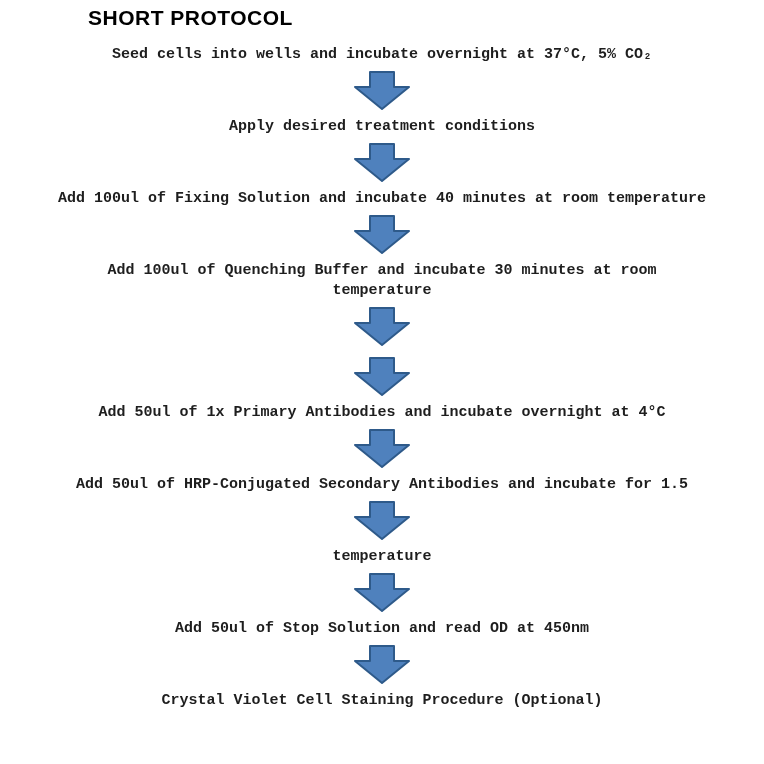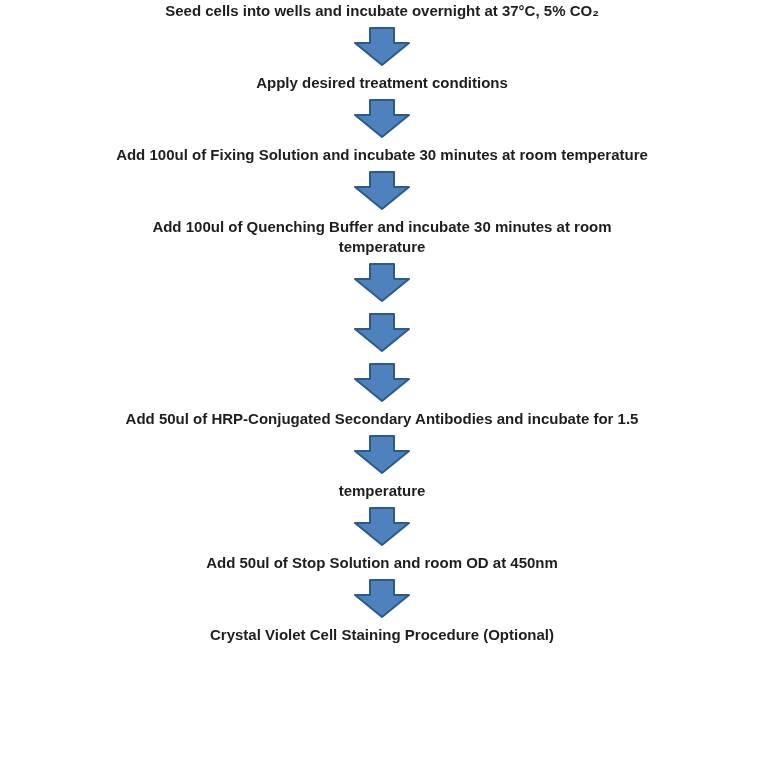--- a/index.html
+++ b/index.html
@@ -32,76 +32,81 @@
   .step {
     text-align: center;
     font-size: 15px;
     font-weight: bold;
     color: #1e1e1e;
     line-height: 20px;
     margin: 1px 0;
   }
   .step .line {
     white-space: nowrap;
+    font-family: Liberation Mono, monospace;
   }
   .arrow {
     display: block;
     margin: 5px auto;
   }
 </style>
 </head>
 <body>
 
 <div class="page">
+  <div class="title">SHORT PROTOCOL</div>
   <div class="flow">
       <div class="step">
         <div class="line">Seed cells into wells and incubate overnight at 37°C, 5% CO₂</div>
       </div>
       <svg class="arrow" width="58" height="40" viewBox="0 0 58 40">
         <polygon points="17,1 41,1 41,16 56,16 29,38 2,16 17,16" fill="#4f81bd" stroke="#2e5a8a" stroke-width="2" stroke-linejoin="round"></polygon>
       </svg>
       <div class="step">
         <div class="line">Apply desired treatment conditions</div>
       </div>
       <svg class="arrow" width="58" height="40" viewBox="0 0 58 40">
         <polygon points="17,1 41,1 41,16 56,16 29,38 2,16 17,16" fill="#4f81bd" stroke="#2e5a8a" stroke-width="2" stroke-linejoin="round"></polygon>
       </svg>
       <div class="step">
-        <div class="line">Add 100ul of Fixing Solution and incubate 30 minutes at room temperature</div>
+        <div class="line">Add 100ul of Fixing Solution and incubate 40 minutes at room temperature</div>
       </div>
       <svg class="arrow" width="58" height="40" viewBox="0 0 58 40">
         <polygon points="17,1 41,1 41,16 56,16 29,38 2,16 17,16" fill="#4f81bd" stroke="#2e5a8a" stroke-width="2" stroke-linejoin="round"></polygon>
       </svg>
       <div class="step">
         <div class="line">Add 100ul of Quenching Buffer and incubate 30 minutes at room</div>
         <div class="line">temperature</div>
       </div>
       <svg class="arrow" width="58" height="40" viewBox="0 0 58 40">
         <polygon points="17,1 41,1 41,16 56,16 29,38 2,16 17,16" fill="#4f81bd" stroke="#2e5a8a" stroke-width="2" stroke-linejoin="round"></polygon>
       </svg>
       <svg class="arrow" width="58" height="40" viewBox="0 0 58 40">
         <polygon points="17,1 41,1 41,16 56,16 29,38 2,16 17,16" fill="#4f81bd" stroke="#2e5a8a" stroke-width="2" stroke-linejoin="round"></polygon>
       </svg>
+      <div class="step">
+        <div class="line">Add 50ul of 1x Primary Antibodies and incubate overnight at 4°C</div>
+      </div>
       <svg class="arrow" width="58" height="40" viewBox="0 0 58 40">
         <polygon points="17,1 41,1 41,16 56,16 29,38 2,16 17,16" fill="#4f81bd" stroke="#2e5a8a" stroke-width="2" stroke-linejoin="round"></polygon>
       </svg>
       <div class="step">
         <div class="line">Add 50ul of HRP-Conjugated Secondary Antibodies and incubate for 1.5</div>
       </div>
       <svg class="arrow" width="58" height="40" viewBox="0 0 58 40">
         <polygon points="17,1 41,1 41,16 56,16 29,38 2,16 17,16" fill="#4f81bd" stroke="#2e5a8a" stroke-width="2" stroke-linejoin="round"></polygon>
       </svg>
       <div class="step">
         <div class="line">temperature</div>
       </div>
       <svg class="arrow" width="58" height="40" viewBox="0 0 58 40">
         <polygon points="17,1 41,1 41,16 56,16 29,38 2,16 17,16" fill="#4f81bd" stroke="#2e5a8a" stroke-width="2" stroke-linejoin="round"></polygon>
       </svg>
       <div class="step">
-        <div class="line">Add 50ul of Stop Solution and room OD at 450nm</div>
+        <div class="line">Add 50ul of Stop Solution and read OD at 450nm</div>
       </div>
       <svg class="arrow" width="58" height="40" viewBox="0 0 58 40">
         <polygon points="17,1 41,1 41,16 56,16 29,38 2,16 17,16" fill="#4f81bd" stroke="#2e5a8a" stroke-width="2" stroke-linejoin="round"></polygon>
       </svg>
       <div class="step">
         <div class="line">Crystal Violet Cell Staining Procedure (Optional)</div>
       </div>
     </div>
 </div>
 

